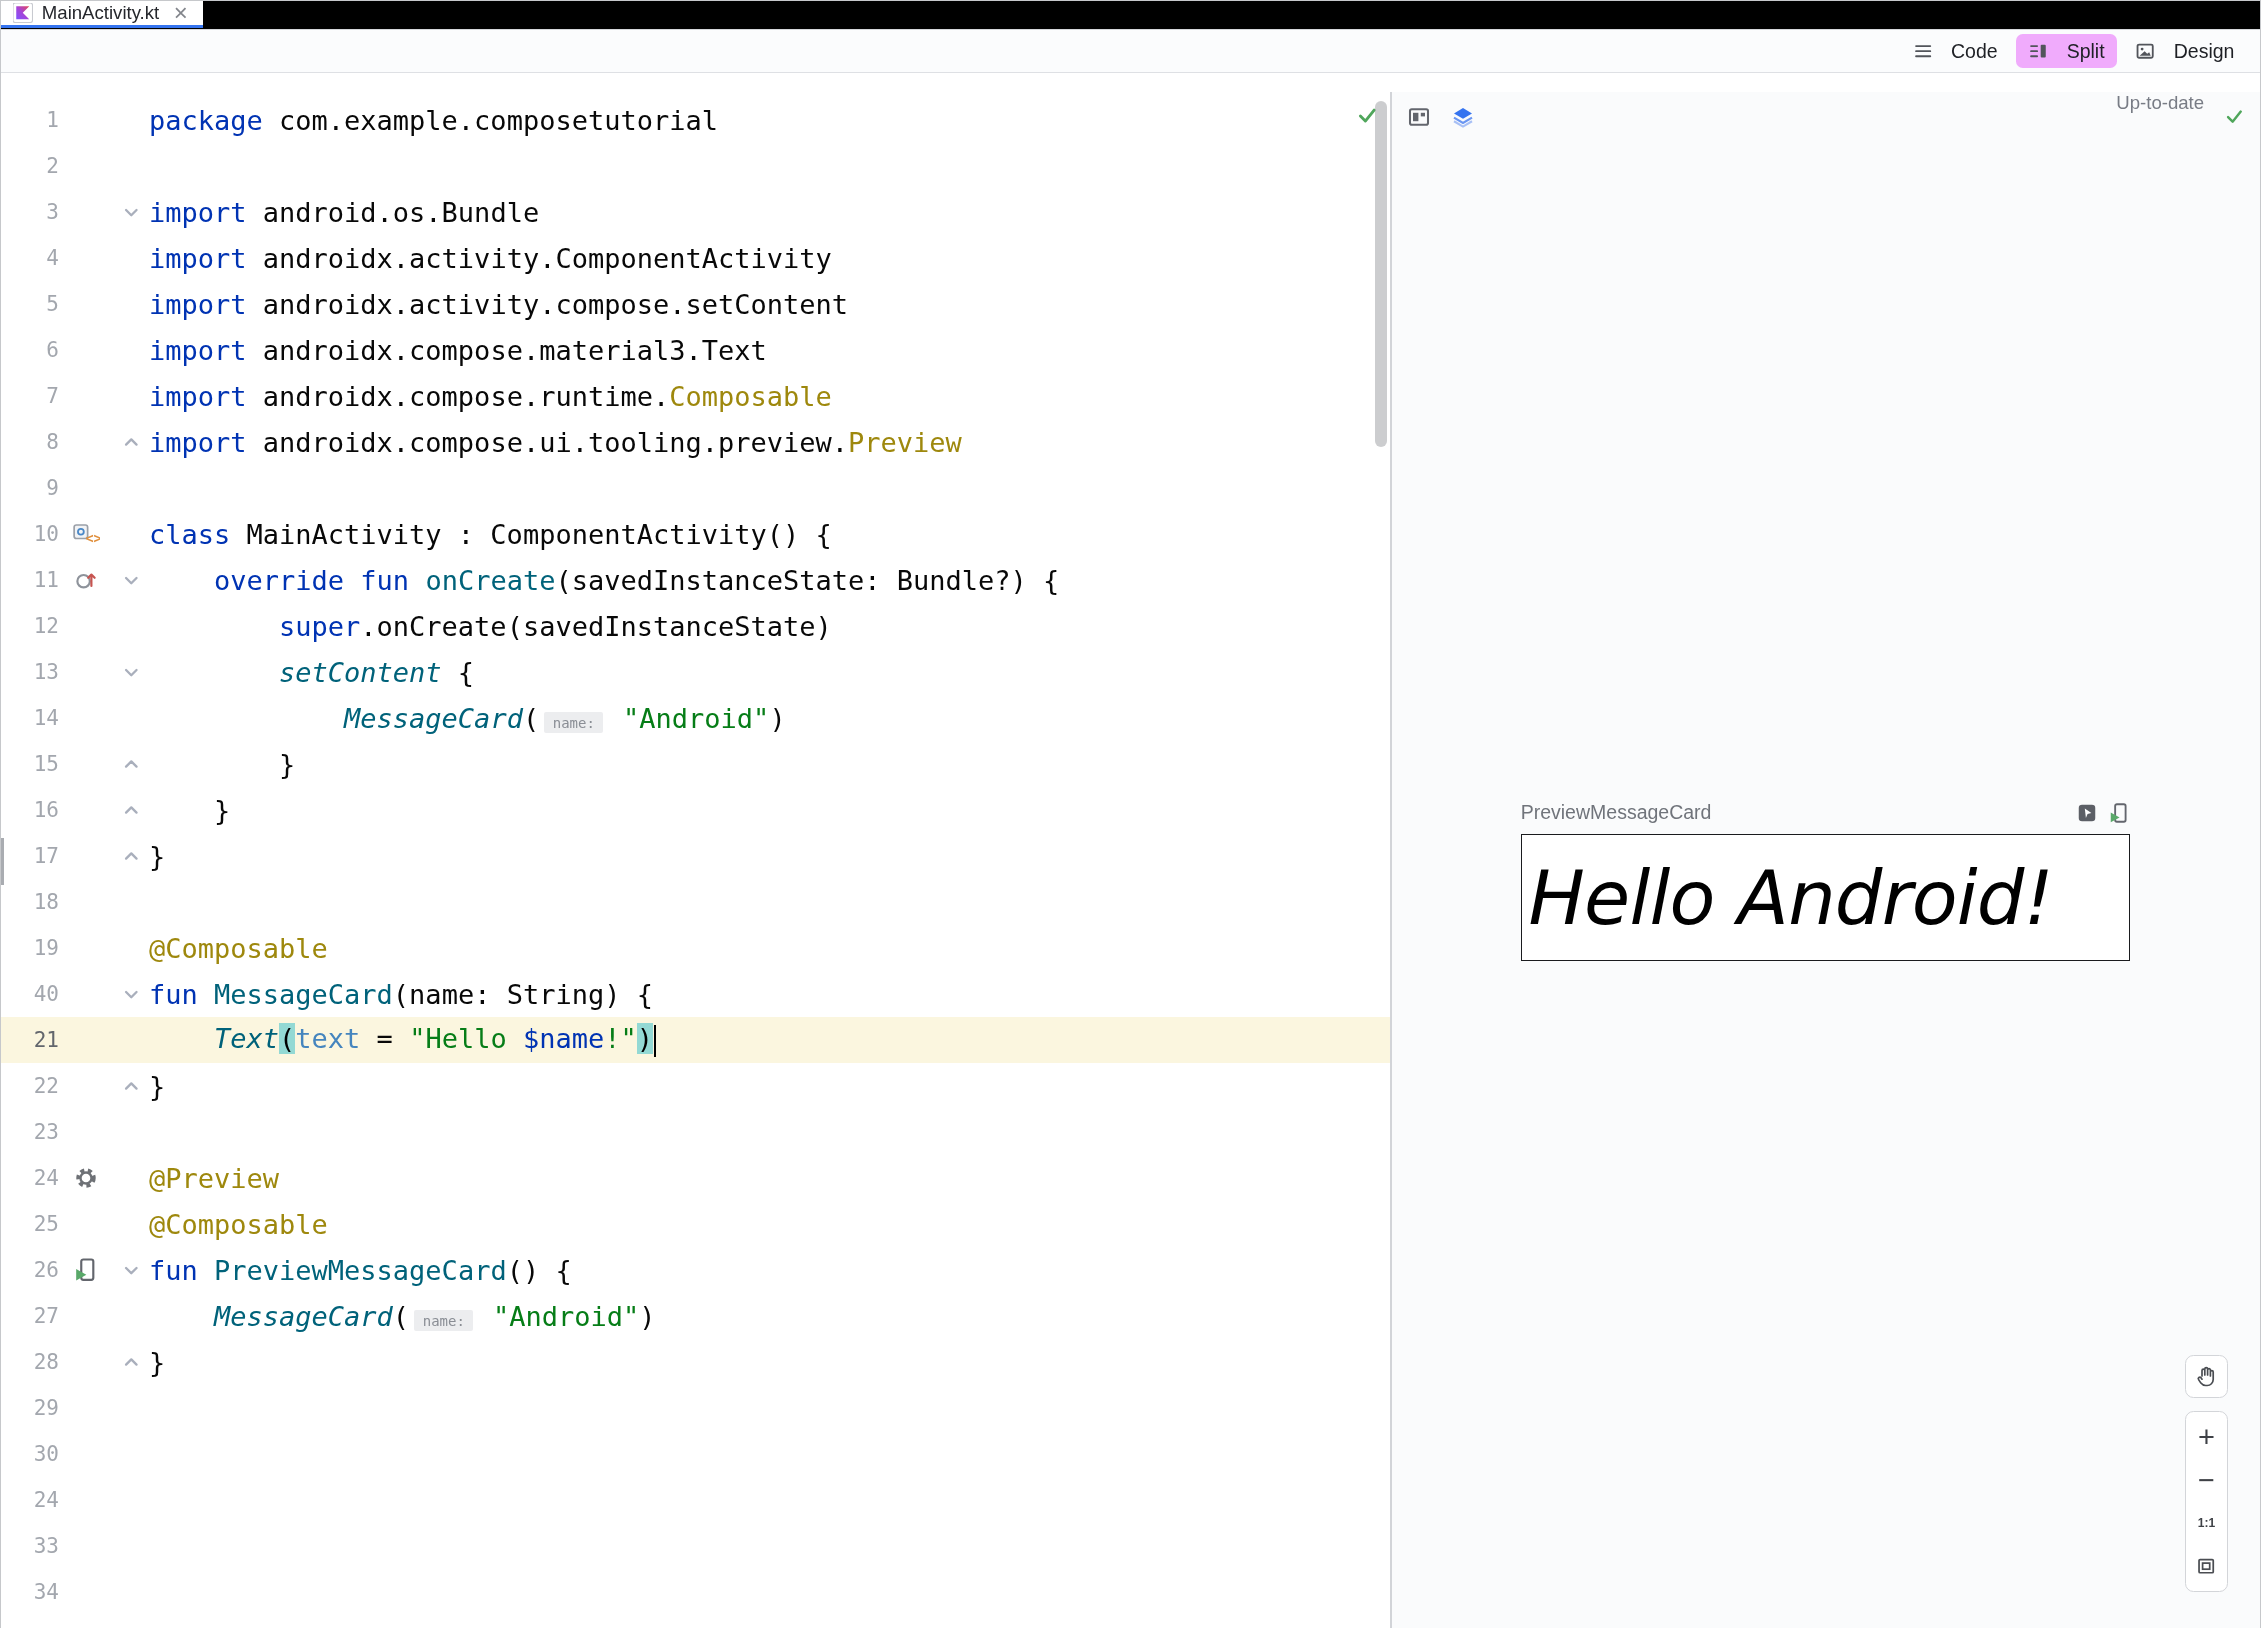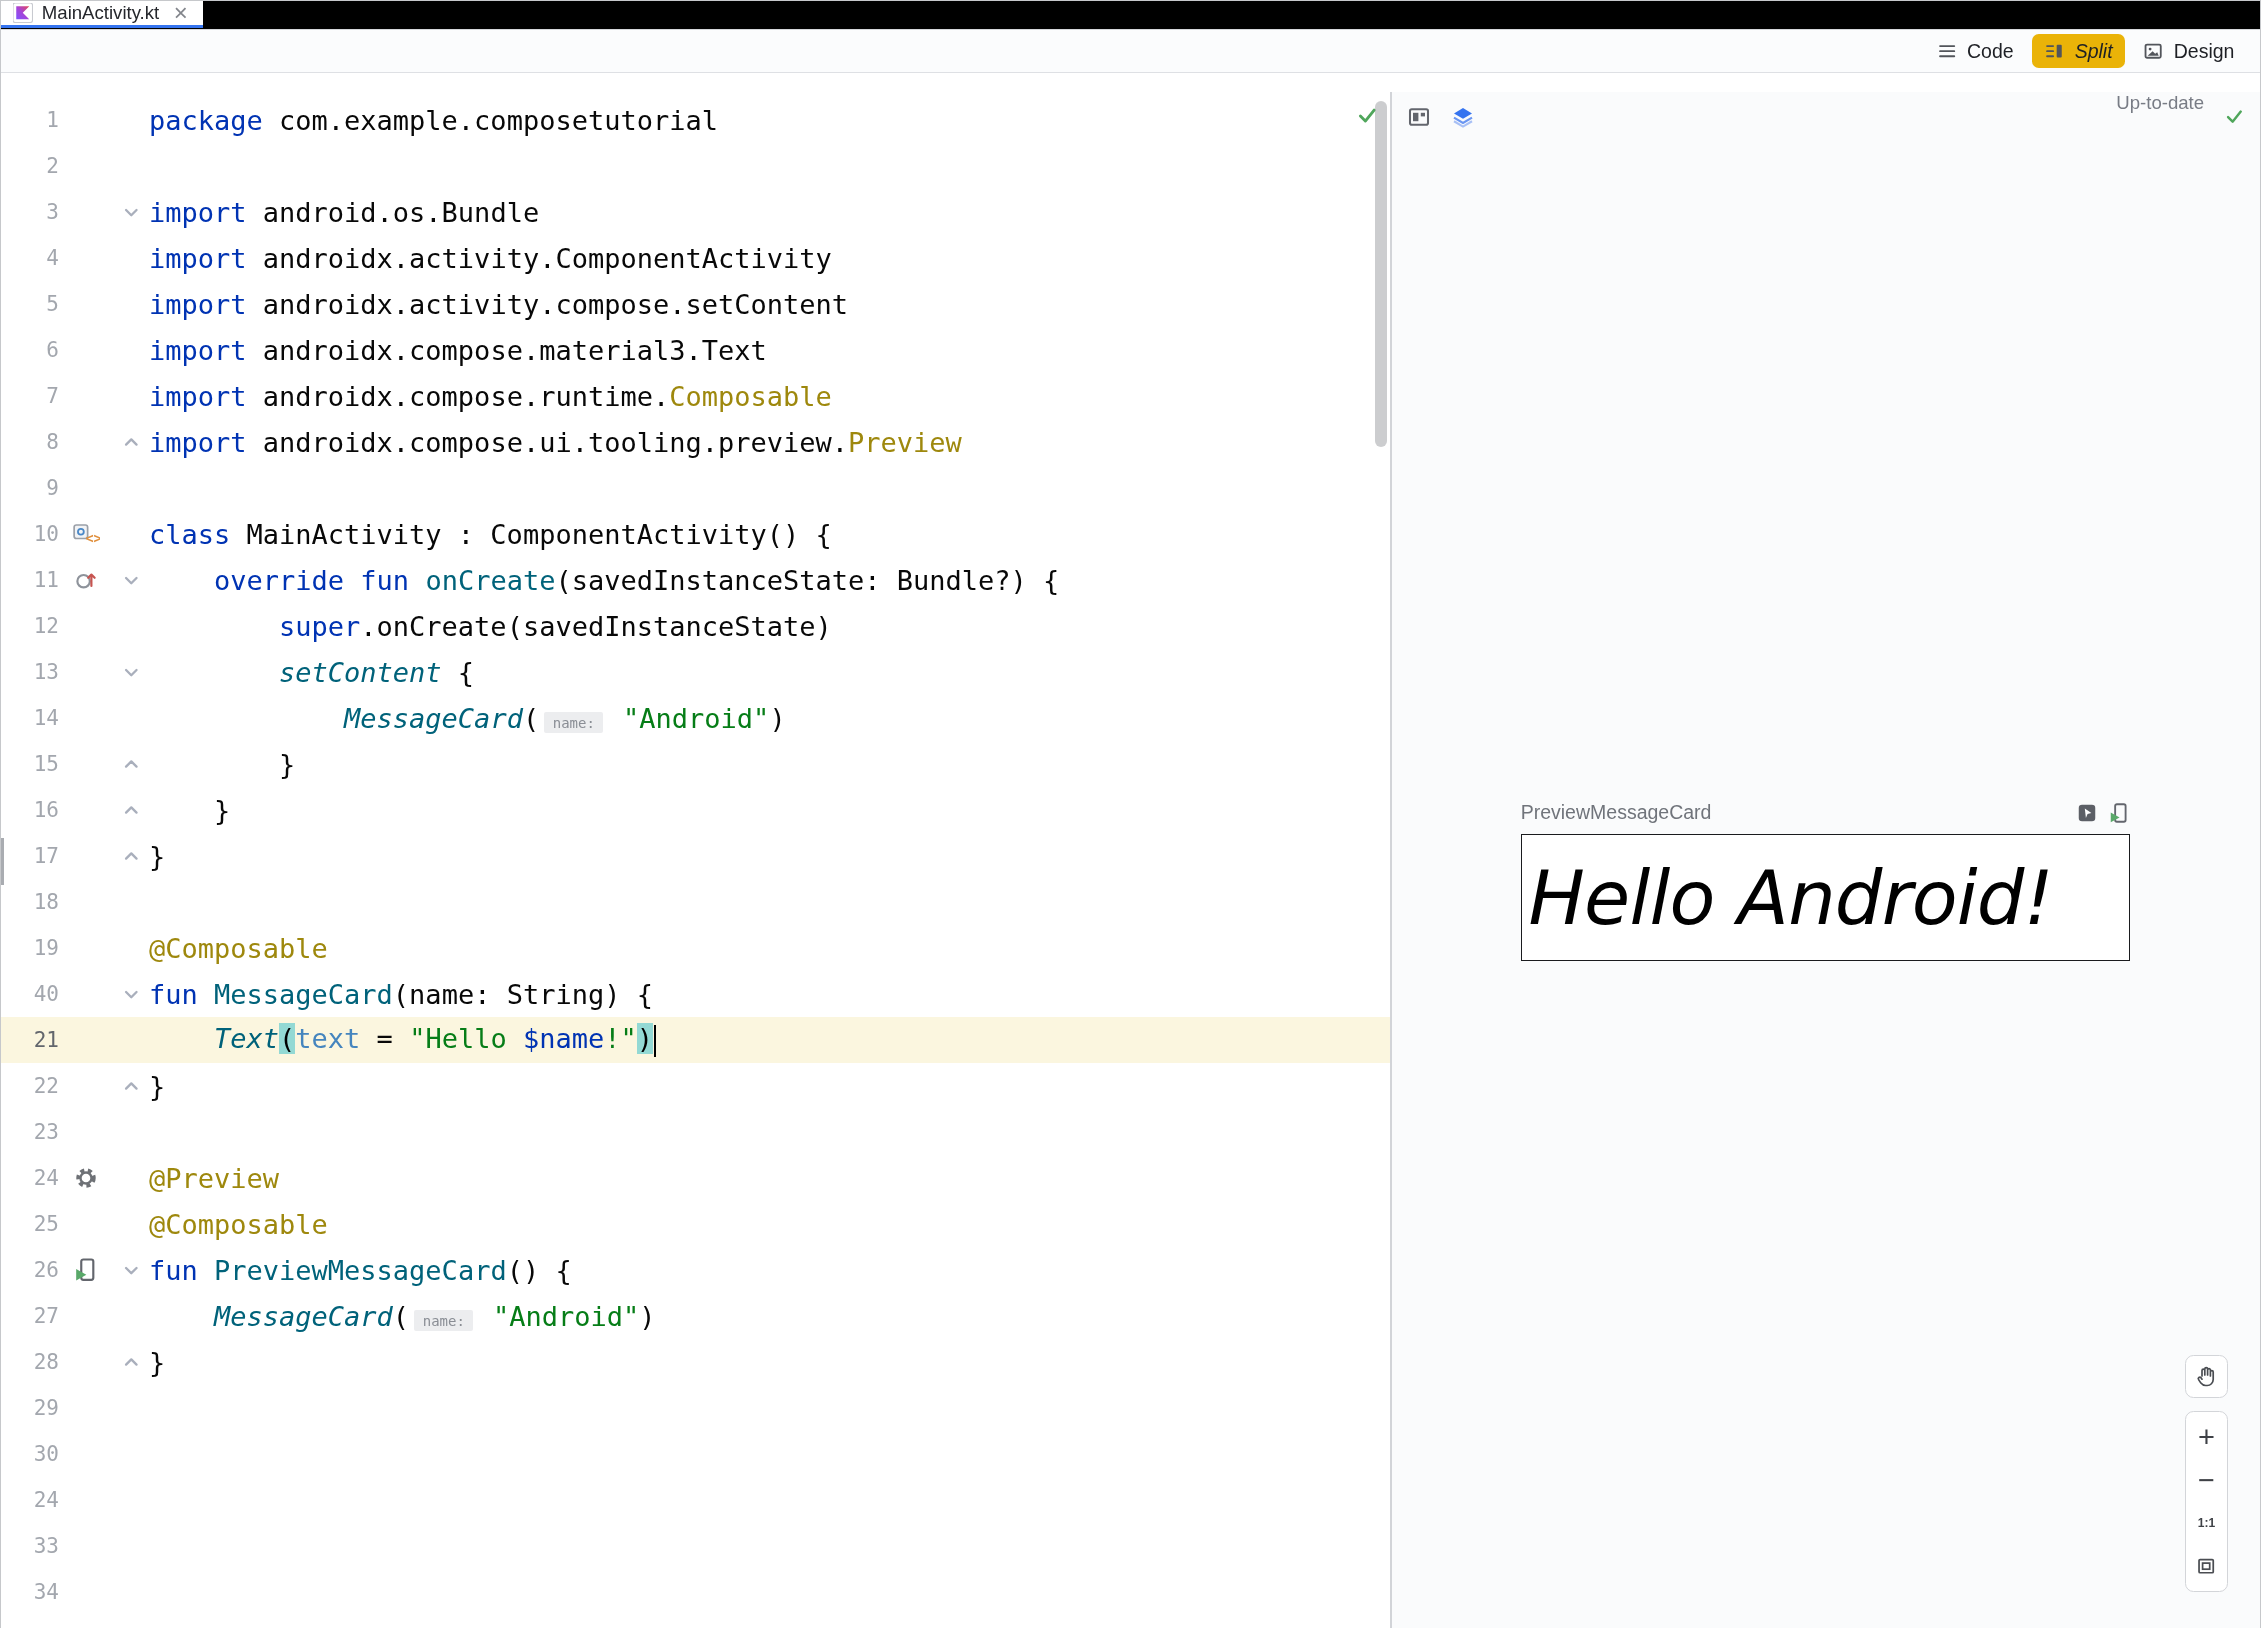--- a/index.html
+++ b/index.html
@@ -9,22 +9,22 @@
   
   .tabbar{height:29px;background:#000000;border-bottom:0.8px solid #D5D7DB;display:flex;align-items:flex-start;box-sizing:border-box;}
   .tab{display:flex;align-items:center;gap:9.3px;padding:0 15.3px 0 12px;background:#FFFFFF;
        border-bottom:3.4px solid #3574F0;box-sizing:border-box;}
   .tab-title{font-size:18.6px;color:#25272C;}
   .tab-close{font-size:24px;color:#83868C;line-height:1;margin-left:5.1px;}
 
   
   .toolbar{height:43px;background:#FBFCFD;border-bottom:0.8px solid #DEE0E4;display:flex;align-items:center;
            justify-content:flex-end;padding:0 13.6px;gap:6.8px;box-sizing:border-box;}
-  .mode{display:flex;align-items:center;gap:10px;padding:5.1px 12px;border-radius:6.8px;font-size:19.5px;color:#1E2025;}
-  .mode.selected{background:#eab308;font-style:italic;}
+  .mode{display:flex;align-items:center;gap:18px;padding:5.1px 12px;border-radius:6.8px;font-size:19.5px;color:#1E2025;}
+  .mode.selected{background:#f0abfc;}
 
   
   .main{position:absolute;top:91px;left:0;right:0;bottom:0;display:flex;}
   .editor{width:1389px;flex:none;position:relative;background:#fff;overflow:hidden;padding-top:5.1px;box-sizing:border-box;}
   .divider{width:1.7px;background:#D2D4D8;flex:none;}
   .preview{flex:1;position:relative;background:#FAFBFC;overflow:hidden;}
 
   
   .row{display:flex;align-items:center;height:46px;}
   .row.hl{background:#FBF6DF;}

